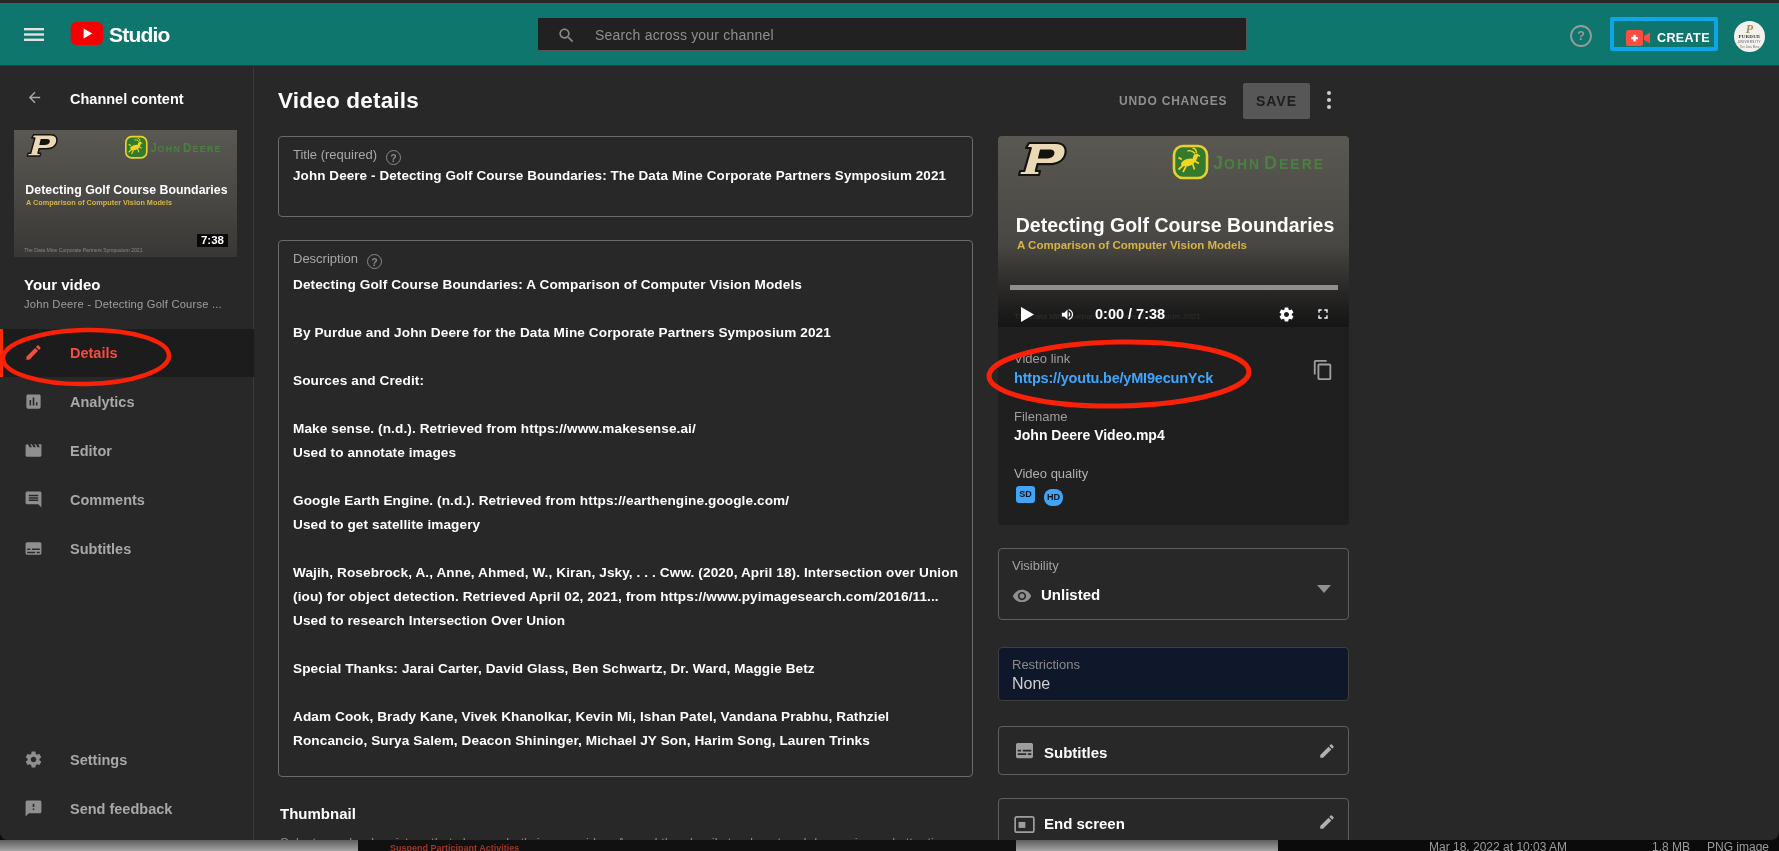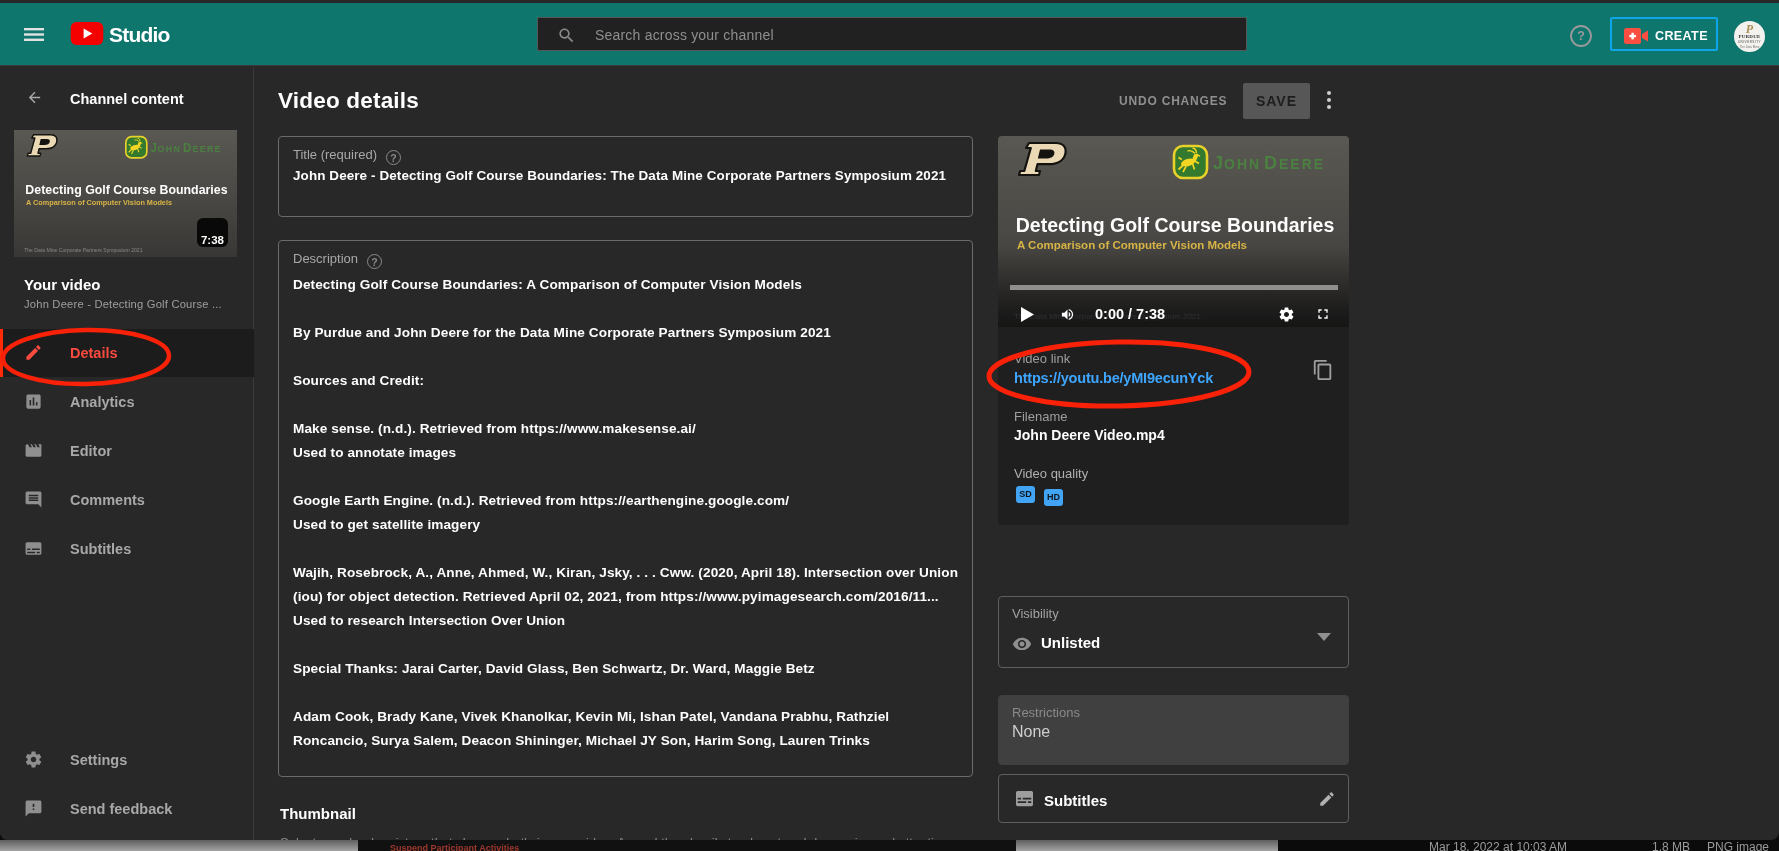--- a/index.html
+++ b/index.html
@@ -7,39 +7,39 @@
   body { font-family:"Liberation Sans", sans-serif; position:relative; }
   .abs { position:absolute; }
   #app { position:absolute; left:0; top:0; width:1779px; height:840px; background:#282828;
          border-radius:0 0 8px 8px; overflow:hidden; }
   #topbar { position:absolute; left:0; top:3px; width:1779px; height:63px; background:#0f766e;
             border-bottom:1px solid #3a3a3a; }
   #searchbox { position:absolute; left:537px; top:14px; width:710px; height:34px;
                border:1px solid #565656; border-radius:2px; background:#212121; }
   #searchph { position:absolute; left:57px; top:9px; font-size:14px; color:#8f8f8f; font-weight:400; letter-spacing:.2px; }
   #createbtn { position:absolute; left:1610px; top:14px; width:108px; height:34px;
-               border:2px solid #0ea5e9; border-radius:2px; }
+               border:4px solid #0ea5e9; border-radius:2px; }
   #createbtn span { position:absolute; left:43px; top:10px; color:#fff; font-weight:700; font-size:12.5px; letter-spacing:.4px; }
   
   #sidebar { position:absolute; left:0; top:67px; width:254px; height:773px; background:#282828;
              border-right:1px solid #3a3a3a; }
   .menurow { position:absolute; left:0; width:254px; height:48px; }
   .menurow .mtext { position:absolute; left:70px; top:16px; font-size:14.5px; font-weight:700; color:#a8a8a8; letter-spacing:0;}
   .menurow svg { position:absolute; left:24px; top:14px; }
   
   h1 { position:absolute; left:278px; top:88px; font-size:22.5px; color:#fff; font-weight:700; letter-spacing:.2px; }
   .fieldbox { position:absolute; left:278px; width:695px; border:1px solid #6b6b6b; border-radius:4px; }
   .flabel { position:absolute; left:14px; top:10px; font-size:13px; color:#a8a8a8; }
   .qmark { display:inline-block; width:15px; height:15px; border:1.4px solid #8a8a8a; border-radius:50%;
            color:#8a8a8a; font-size:10.5px; text-align:center; line-height:14px; vertical-align:-3px; margin-left:9px; font-weight:700;}
   .fvalue { position:absolute; left:14px; font-size:13.45px; color:#fefefe; font-weight:700; letter-spacing:.1px; white-space:nowrap; }
   #desctext { position:absolute; left:14px; top:32px; font-size:13.6px; color:#fefefe; line-height:24px; font-weight:700;
               letter-spacing:.1px; white-space:pre; }
   
-  .rbox { position:absolute; left:998px; width:351px; border:1px solid #5f5f5f; border-radius:4px;margin-top:48px; }
+  .rbox { position:absolute; left:998px; width:351px; border:1px solid #5f5f5f; border-radius:4px; }
   .rlabel { position:absolute; left:13px; top:9px; font-size:13px; color:#a2a2a2; }
   #card { position:absolute; left:998px; top:136px; width:351px; height:389px; border-radius:4px;
           overflow:hidden; background:#1f1f1f; }
   
   .graystrip { position:absolute; top:840px; height:11px; background:linear-gradient(#5f5f5f,#a2a2a2); }
   .blackstrip { position:absolute; top:840px; height:11px; background:#0e0e0e; }
 </style>
 </head>
 <body>
 
@@ -104,21 +104,21 @@
 
     <svg class="abs" style="left:25px;top:22px;" width="19" height="17" viewBox="0 0 24 24">
       <path fill="#a8a8a8" d="M20 11H7.83l5.59-5.59L12 4l-8 8 8 8 1.41-1.41L7.83 13H20v-2z"></path>
     </svg>
     <div class="abs" style="left:70px;top:24px;font-size:14.5px;font-weight:700;color:#fff;letter-spacing:0px;">Channel content</div>
 
     <div class="abs" style="left:14px;top:63px;width:223px;height:127px;">
       <svg width="223" height="127" viewBox="0 0 351 191" preserveAspectRatio="none">
           <use href="#thumb"></use>
         </svg>
-      <div class="abs" style="right:9px;bottom:10px;background:rgba(0,0,0,.85);color:#fff;font-size:11.5px;font-weight:700;padding:16px 4px 1px;border-radius:6px;">7:38</div>
+      <div class="abs" style="right:9px;bottom:10px;background:rgba(0,0,0,.85);color:#fff;font-size:11.5px;font-weight:700;padding:0px 4px 1px;border-radius:0;">7:38</div>
     </div>
 
     <div class="abs" style="left:24px;top:209px;font-size:15px;font-weight:700;color:#fff;">Your video</div>
     <div class="abs" style="left:24px;top:231px;font-size:11.2px;color:#9f9f9f;letter-spacing:.2px;">John Deere - Detecting Golf Course ...</div>
 
     <div class="menurow" style="top:262px;background:#1c1c1c;">
       <div class="abs" style="left:0;top:0;width:3px;height:48px;background:#ff2b06;"></div>
       <svg width="19" height="19" viewBox="0 0 24 24">
           <path fill="#fb4b3f" d="M3 17.25V21h3.75L17.81 9.94l-3.75-3.75L3 17.25zM20.71 7.04c.39-.39.39-1.02 0-1.41l-2.34-2.34c-.39-.39-1.02-.39-1.41 0l-1.83 1.83 3.75 3.75 1.83-1.83z"></path>
         </svg>
@@ -228,35 +228,35 @@
 
     <div class="abs" style="left:16px;top:215px;font-size:13px;color:#9e9e9e;">Video link</div>
     <div class="abs" style="left:16px;top:234px;font-size:14.5px;font-weight:700;color:#3ea6ff;letter-spacing:-.2px;">https://youtu.be/yMI9ecunYck</div>
     <svg class="abs" style="left:314px;top:222px;" width="22" height="24" viewBox="0 0 24 24">
       <path fill="#9e9e9e" d="M16 1H4c-1.1 0-2 .9-2 2v14h2V3h12V1zm3 4H8c-1.1 0-2 .9-2 2v14c0 1.1.9 2 2 2h11c1.1 0 2-.9 2-2V7c0-1.1-.9-2-2-2zm0 16H8V7h11v14z"></path>
     </svg>
     <div class="abs" style="left:16px;top:273px;font-size:13px;color:#9e9e9e;">Filename</div>
     <div class="abs" style="left:16px;top:291px;font-size:14px;font-weight:700;color:#fefefe;">John Deere Video.mp4</div>
     <div class="abs" style="left:16px;top:330px;font-size:13px;color:#b0b0b0;">Video quality</div>
     <div class="abs" style="left:18px;top:350px;width:19px;height:17px;background:#41a4f5;border-radius:3px;color:#10151c;font-size:9px;font-weight:700;text-align:center;line-height:17px;">SD</div>
-    <div class="abs" style="left:46px;top:353px;width:19px;height:17px;background:#41a4f5;border-radius:3px;color:#10151c;font-size:9px;font-weight:700;text-align:center;line-height:17px;">HD</div>
+    <div class="abs" style="left:46px;top:353px;width:19px;height:17px;background:#41a4f5;border-radius:8px;color:#10151c;font-size:9px;font-weight:700;text-align:center;line-height:17px;">HD</div>
   </div>
 
   <div class="rbox" style="top:548px;height:72px;">
     <div class="rlabel">Visibility</div>
     <svg class="abs" style="left:13px;top:37px;" width="20" height="16" viewBox="0 0 24 19">
         <path fill="#8f8f8f" fill-rule="evenodd" d="M12 4.5C7 4.5 2.73 7.61 1 12c1.73 4.39 6 7.5 11 7.5s9.27-3.11 11-7.5c-1.73-4.39-6-7.5-11-7.5zM12 17c-2.76 0-5-2.24-5-5s2.24-5 5-5 5 2.24 5 5-2.24 5-5 5zm0-8c-1.66 0-3 1.34-3 3s1.34 3 3 3 3-1.34 3-3-1.34-3-3-3z"></path>
       </svg>
     <div class="abs" style="left:42px;top:37px;font-size:15px;font-weight:700;color:#fff;">Unlisted</div>
     <svg class="abs" style="left:318px;top:36px;" width="14" height="8" viewBox="0 0 14 8">
         <path d="M0 0 L14 0 L7 8 Z" fill="#909090"></path>
       </svg>
   </div>
 
-  <div class="rbox" style="top:647px;height:70px;background:#404040;border-color:#3f3f3f;">
+  <div class="rbox" style="top:647px;height:54px;background:#0f172a;border-color:#3f3f3f;">
     <div class="rlabel" style="color:#8a8a8a;">Restrictions</div>
     <div class="abs" style="left:13px;top:27px;font-size:16px;color:#cfcfcf;">None</div>
   </div>
 
   <div class="rbox" style="top:726px;height:49px;">
     <svg class="abs" style="left:15px;top:16px;" width="21" height="17" viewBox="0 0 24 20">
         <path fill="#9e9e9e" fill-rule="evenodd" d="M20 0H4c-1.1 0-2 .9-2 2v14c0 1.1.9 2 2 2h16c1.1 0 2-.9 2-2V2c0-1.1-.9-2-2-2zM4 8h4v2H4V8zm10 6H4v-2h10v2zm6 0h-4v-2h4v2zm0-4H10V8h10v2z"></path>
       </svg>
     <div class="abs" style="left:45px;top:17px;font-size:15px;font-weight:700;color:#fff;">Subtitles</div>
     <svg class="abs" style="left:319px;top:15px;" width="18" height="18" viewBox="0 0 24 24">

